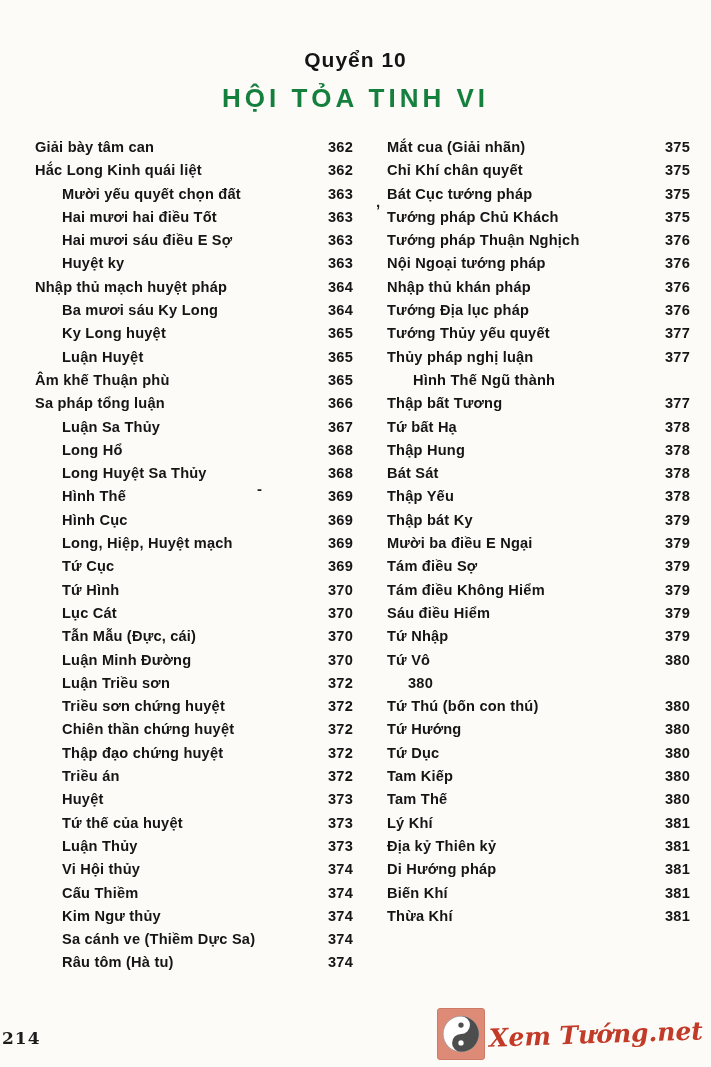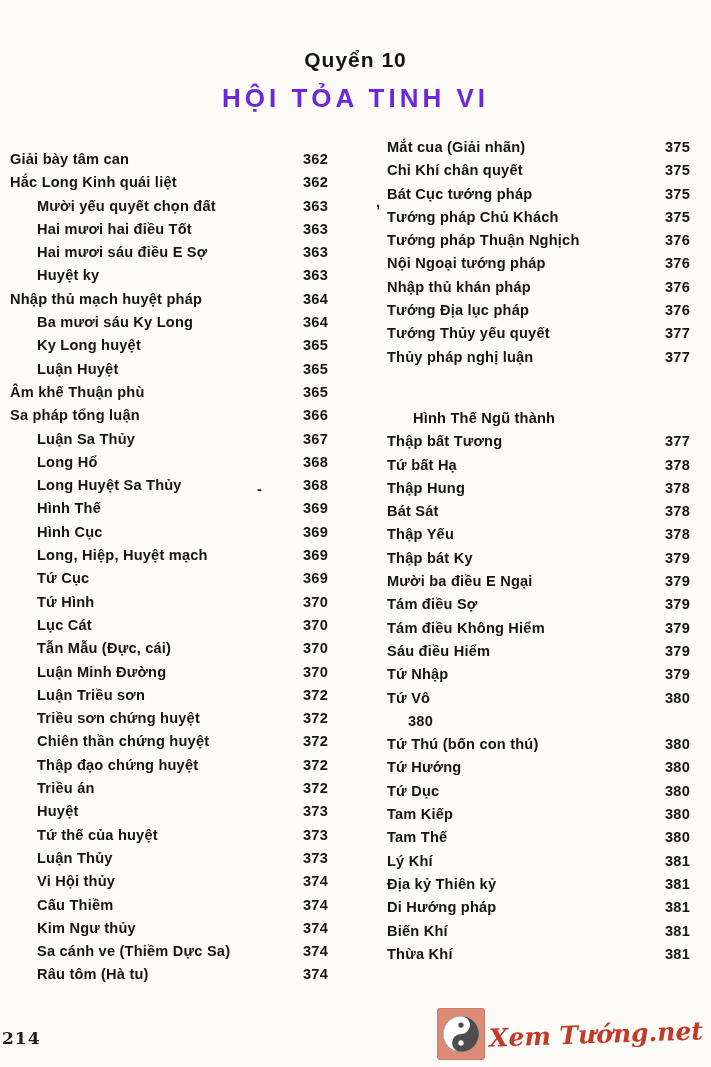--- a/index.html
+++ b/index.html
@@ -7,33 +7,33 @@
     width:711px;height:1067px;position:relative;overflow:hidden;
     background:#fcfbf8;
     font-family:"Liberation Sans",sans-serif;
     color:#151515;
   }
   .header{position:absolute;top:48px;left:0;width:711px;text-align:center;}
   .volume{
     font-size:21px;font-weight:bold;letter-spacing:1px;color:#141414;
   }
   .book-title{
-    margin-top:11px;font-size:26px;font-weight:bold;letter-spacing:4px;color:#6d28d9;
+    margin-top:11px;font-size:26px;font-weight:bold;letter-spacing:4px;color:#15803d;
   }
   .col{position:absolute;top:136px;}
-  .col-left{left:10px;width:318px;margin-top:12px;}
+  .col-left{left:35px;width:318px;}
   .col-right{left:387px;width:303px;}
   .row{
     display:flex;align-items:flex-start;
     line-height:23.3px;font-size:14.6px;font-weight:bold;
     letter-spacing:0.2px;
   }
   .ttl{flex:1;}
   .ind1{padding-left:27px;}
-  .sub{display:block;padding-left:26px;margin-top:38px;}
+  .sub{display:block;padding-left:26px;}
   .pg{width:46px;text-align:right;white-space:nowrap;}
   .artifact{position:absolute;font-size:15px;font-weight:bold;color:#222;}
   .art-comma{left:376px;top:193px;}
   .art-dash{left:257px;top:480px;}
   .footer-num{
     position:absolute;left:2px;top:1028px;
     font-family:"DejaVu Serif",serif;font-size:17px;font-weight:bold;color:#1c1c1c;
     letter-spacing:1px;
   }
   .watermark{

